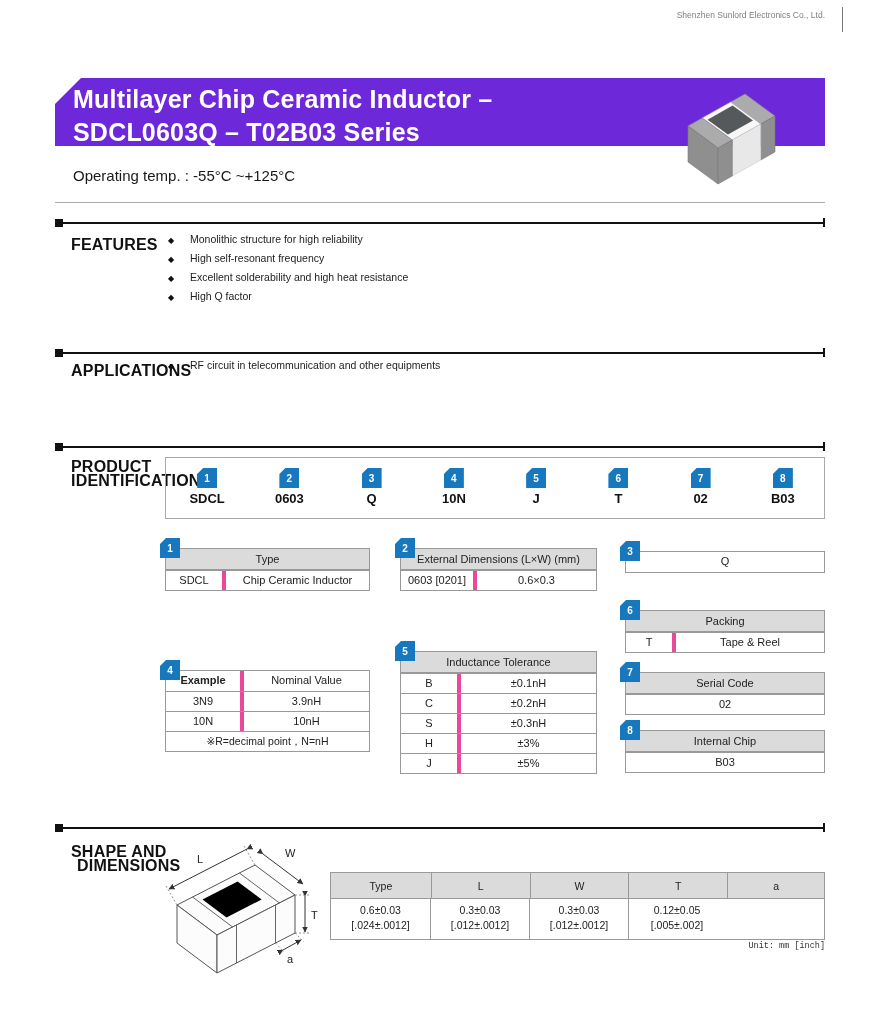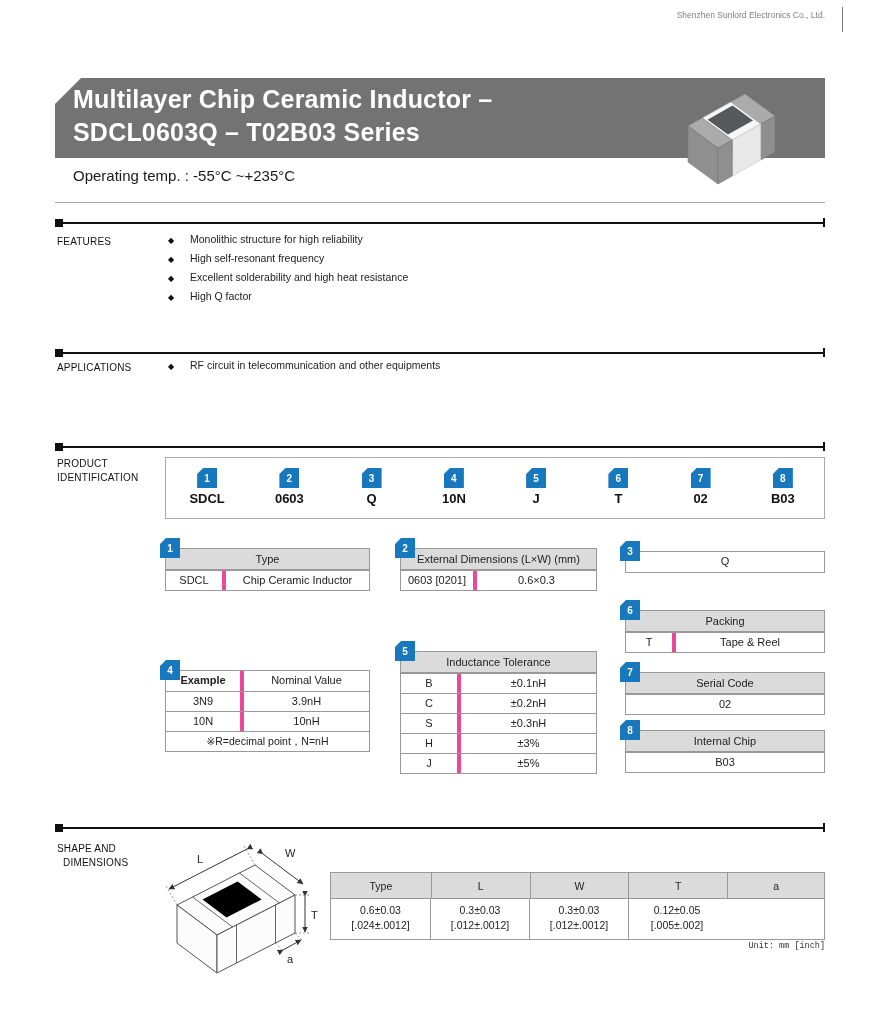--- a/index.html
+++ b/index.html
@@ -9,36 +9,36 @@
     font-family:"Liberation Sans","DejaVu Sans",sans-serif; color:#222;
   }
   .abs { position:absolute; }
 
   
   .company { top:10px; left:400px; width:425px; text-align:right; font-size:8.5px; color:#808080; }
   .head-bar { top:7px; left:842px; width:1px; height:25px; background:#777; }
 
   
   .band {
-    left:55px; top:78px; width:770px; height:80px; background:#737373;
+    left:55px; top:78px; width:770px; height:68px; background:#6d28d9;
     clip-path:polygon(0 26px,26px 0,100% 0,100% 100%,0 100%);
     text-align:center;
   }
   .band .t1 { position:absolute; left:18px; top:7px;  font-size:25px; font-weight:bold; color:#fff; letter-spacing:.2px; }
   .band .t2 { position:absolute; left:18px; top:40px; font-size:25px; font-weight:bold; color:#fff; letter-spacing:.2px; }
   .optemp { left:73px; top:167px; font-size:15px; color:#1a1a1a; }
   .optemp-line { left:55px; top:202px; width:770px; height:1px; background:#aaa; }
 
   
   .hrule { left:55px; width:770px; height:9px; display:flex; align-items:center; }
   .hrule .sq { width:8px; height:8px; background:#111; }
   .hrule .ln { flex:1; height:2px; background:#111; }
   .hrule .tick { width:2px; height:9px; background:#111; }
 
-  .sec-label { left:57px; width:105px; font-size:10px; font-weight:normal; color:#111; letter-spacing:.2px; }
+  .sec-label { left:71px; width:105px; font-size:16px; font-weight:bold; color:#111; letter-spacing:.2px; }
 
   .blist { left:168px; width:560px; }
   .bitem { display:flex; align-items:baseline; height:19px; }
   .bitem .dia { width:22px; font-size:8px; color:#111; }
   .bitem .btx { font-size:10.5px; color:#222; }
 
   
   .id-box { left:165px; top:457px; width:660px; height:62px; border:1px solid #aaa; display:flex; }
   .id-seg { flex:1; text-align:center; padding-top:10px; }
   .badge {
@@ -89,21 +89,21 @@
     <polygon points="62,10 92,32 77.75,40 47.75,18" fill="#ABABAB" stroke="#8a8a8a" stroke-width="0.6"></polygon>
     <polygon points="47.75,18 77.75,40 49.25,56 19.25,34" fill="#F7F7F7" stroke="#bbb" stroke-width="0.6"></polygon>
     <polygon points="19.25,34 49.25,56 35,64 5,42" fill="#ABABAB" stroke="#8a8a8a" stroke-width="0.6"></polygon>
     <polygon points="5,42 35,64 35,100 5,78" fill="#8F8F8F" stroke="#7a7a7a" stroke-width="0.6"></polygon>
     <polygon points="92,32 92,68 77.75,76 77.75,40" fill="#8F8F8F" stroke="#7a7a7a" stroke-width="0.6"></polygon>
     <polygon points="77.75,40 77.75,76 49.25,92 49.25,56" fill="#E8E8E8" stroke="#c9c9c9" stroke-width="0.6"></polygon>
     <polygon points="49.25,56 49.25,92 35,100 35,64" fill="#8F8F8F" stroke="#7a7a7a" stroke-width="0.6"></polygon>
     <polygon points="49.6,21.6 70,36.6 44.96,50.6 24.56,35.7" fill="#55595B"></polygon>
   </svg>
 
-  <div class="abs optemp">Operating temp. : -55°C ~+235°C</div>
+  <div class="abs optemp">Operating temp. : -55°C ~+125°C</div>
   <div class="abs optemp-line"></div>
 
   <div class="abs hrule" style="top:218px;">
       <div class="sq"></div>
       <div class="ln"></div>
       <div class="tick"></div>
     </div>
   <div class="abs hrule" style="top:348px;">
       <div class="sq"></div>
       <div class="ln"></div>

